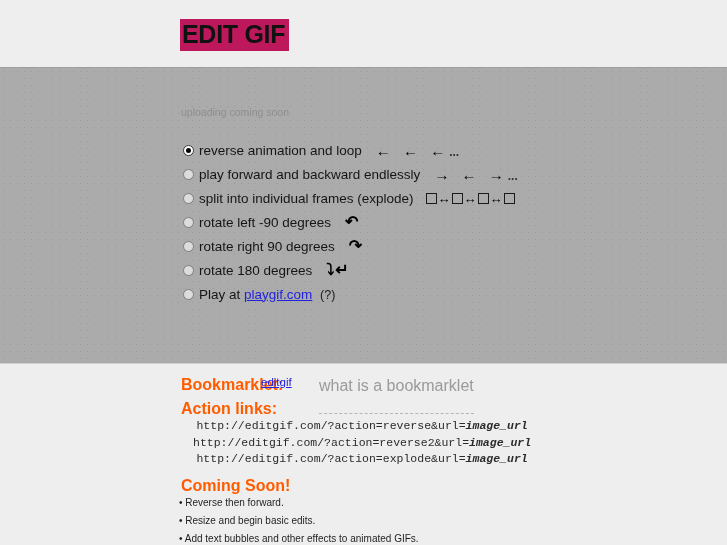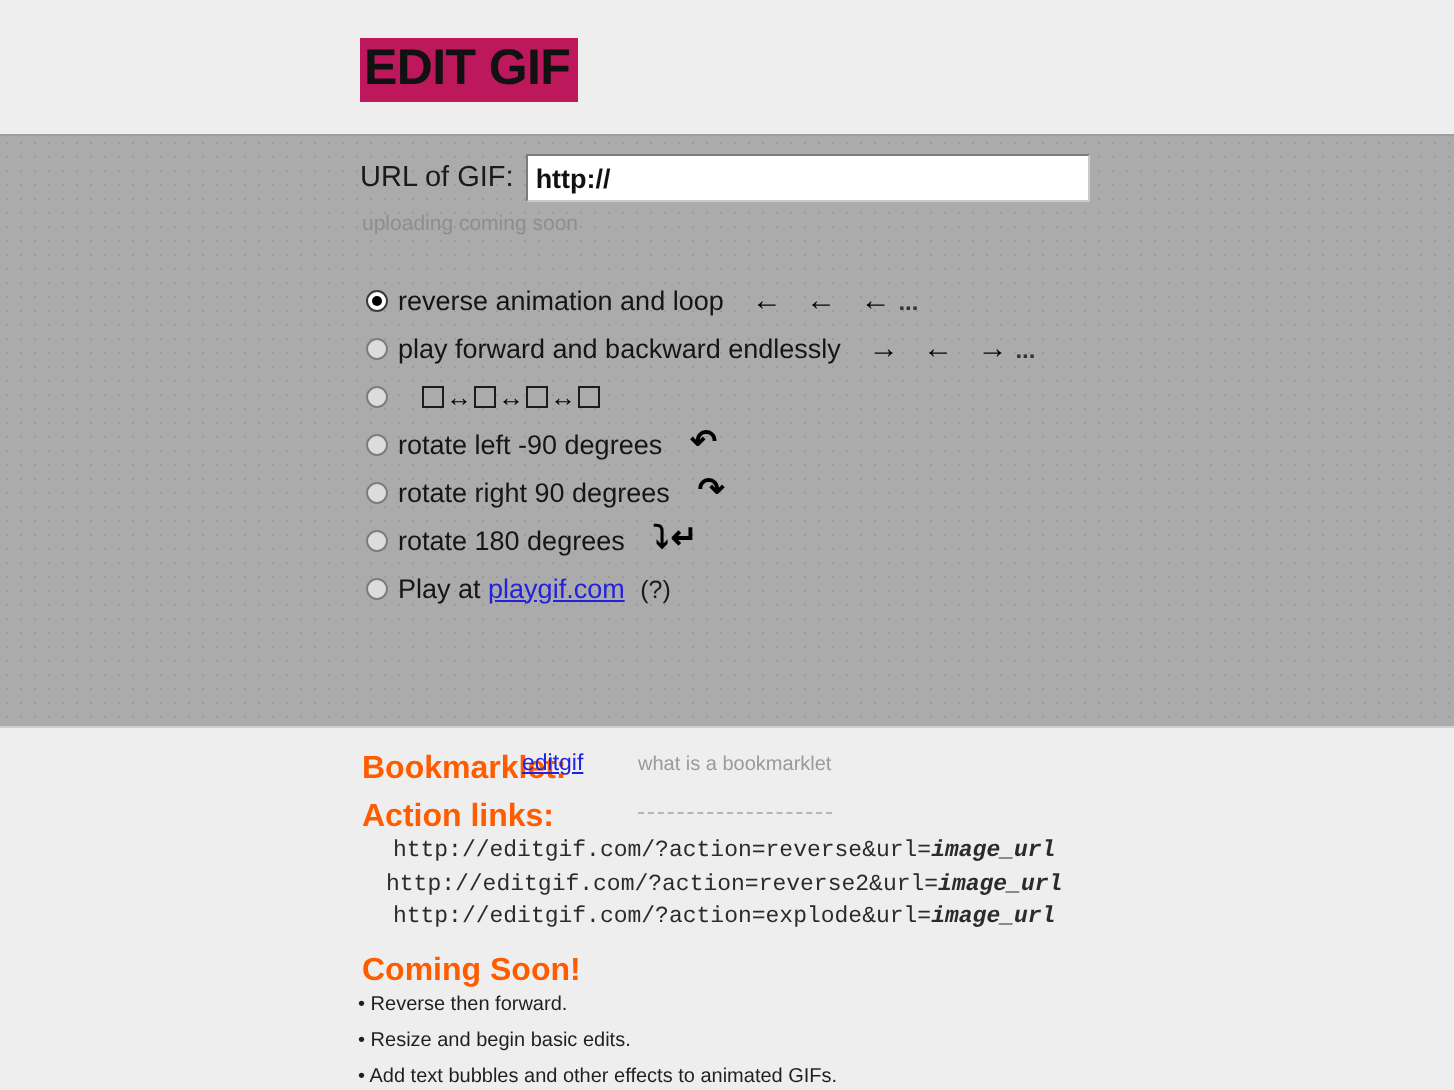--- a/index.html
+++ b/index.html
@@ -217,21 +217,21 @@
     top: 12px;
     font-size: 11.5px;
     color: #2222dd;
     text-decoration: underline;
     cursor: pointer;
   }
   .bm-what {
     position: absolute;
     left: 319px;
     top: 13px;
-    font-size: 10px;
+    font-size: 16px;
     color: #9a9a9a;
     border-bottom: 1px dashed #b5b5b5;
     padding-bottom: 18px;
     cursor: help;
   }
 
   .action-list {
     position: absolute;
     left: 193px;
     top: 54px;
@@ -265,42 +265,39 @@
 <body>
 
 <div class="page">
 
   <div class="header">
     <div class="title">EDIT GIF</div>
   </div>
 
   <div class="band">
 
-    <div class="url-row">
-      <span class="url-label">URL of GIF:</span>
-      <input class="url-input" type="text" value="http://" style="">
-    </div>
     <div class="upload-note">uploading coming soon</div>
 
     <div class="options">
 
       <div class="opt">
         <span class="radio checked"></span>
         <span class="opt-label">reverse animation and loop</span>
         <span class="glyphs"><span>← ← ←</span><span class="dots">...</span></span>
       </div>
 
       <div class="opt">
         <span class="radio"></span>
         <span class="opt-label">play forward and backward endlessly</span>
         <span class="glyphs"><span>→ ← →</span><span class="dots">...</span></span>
       </div>
 
       <div class="opt">
         <span class="radio"></span>
+        <span class="opt-label">split into individual frames (explode)</span>
         <span class="explode">
           <span class="sq"></span>
           <span class="arr">↔</span>
           <span class="sq"></span>
           <span class="arr">↔</span>
           <span class="sq"></span>
           <span class="arr">↔</span>
           <span class="sq"></span>
         </span>
       </div>

